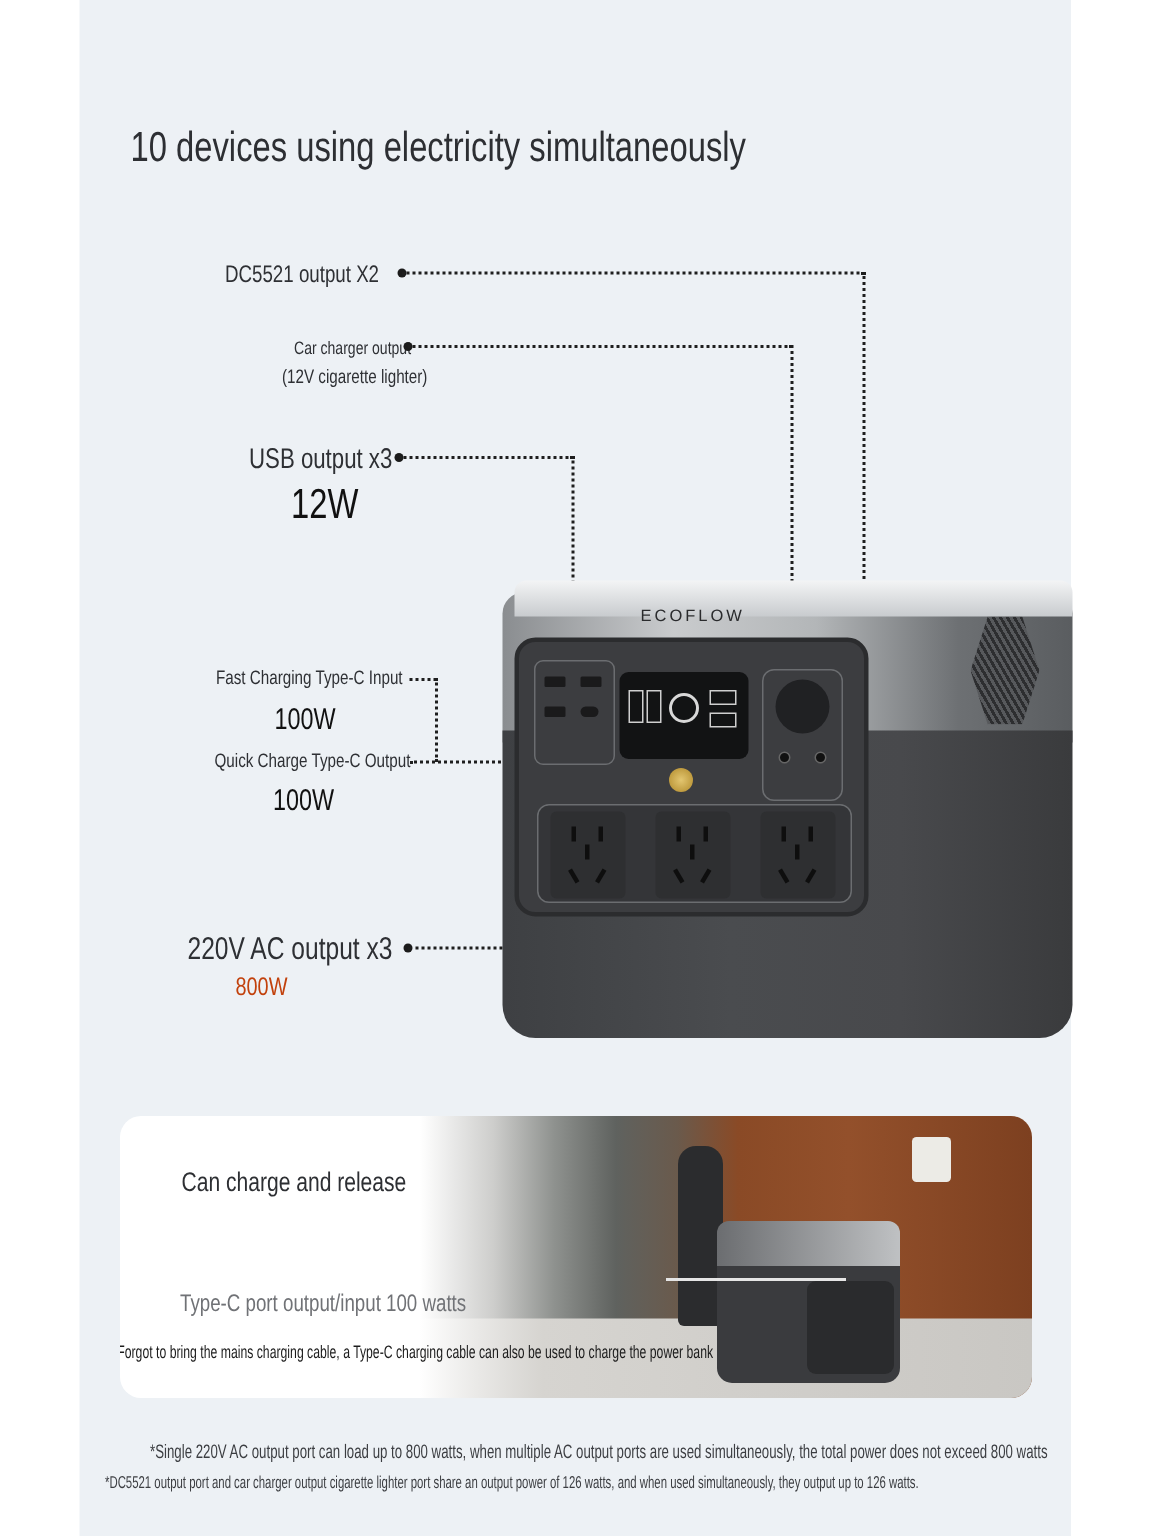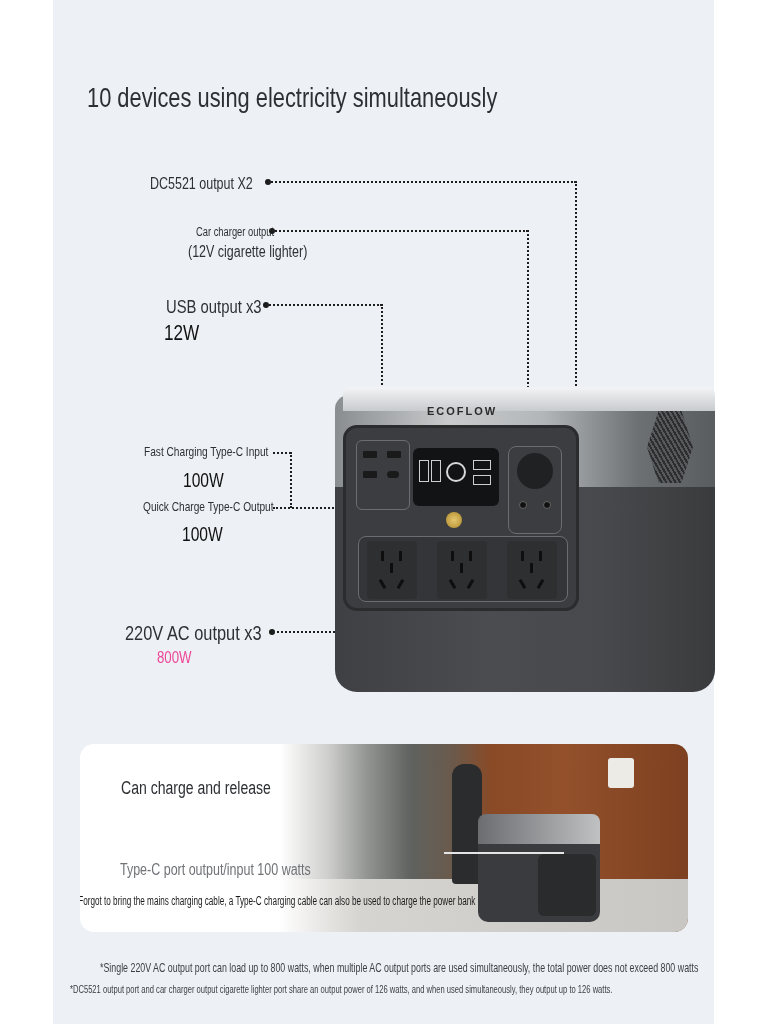--- a/index.html
+++ b/index.html
@@ -14,29 +14,29 @@
   .cond { display: inline-block; transform: scaleX(0.78); transform-origin: left center; white-space: nowrap; }
 
   .title {
     position: absolute; left: 87px; top: 82px;
     font-size: 28px; color: #2d2f33; font-weight: 400; text-align: right;
   }
 
   .label { position: absolute; color: #2e3034; white-space: nowrap; }
   .lbl-dc    { left: 150px; top: 175px; font-size: 16px; }
   .lbl-car   { left: 196px; top: 225px; font-size: 12px; }
-  .lbl-car2  { left: 188px; top: 243px; font-size: 16px; }
+  .lbl-car2  { left: 188px; top: 243px; font-size: 13px; }
   .lbl-usb   { left: 166px; top: 296px; font-size: 19px; }
-  .lbl-usbw  { left: 164px; top: 320px; font-size: 22px; color:#111;text-align:right; }
+  .lbl-usbw  { left: 194px; top: 320px; font-size: 28px; color:#111;text-align:right; }
   .lbl-fast  { left: 144px; top: 444px; font-size: 13px; }
   .lbl-fastw { left: 183px; top: 469px; font-size: 20px; color:#111; }
   .lbl-quick { left: 143px; top: 499px; font-size: 13px; }
   .lbl-quickw{ left: 182px; top: 523px; font-size: 20px; color:#111; }
   .lbl-ac    { left: 125px; top: 621px; font-size: 21px; }
-  .lbl-acw   { left: 157px; top: 648px; font-size: 17px; color:#ec4899; }
+  .lbl-acw   { left: 157px; top: 648px; font-size: 17px; color:#c2410c; }
 
   .dot { position: absolute; width: 6px; height: 6px; border-radius: 50%; background: #1b1b1b; }
   .hline { position: absolute; height: 0; border-top: 2px dotted #1e1e1e; }
   .vline { position: absolute; width: 0; border-left: 2px dotted #1e1e1e; }
 
   
   .station { position: absolute; left: 335px; top: 387px; width: 380px; height: 308px; }
   .st-top {
     position: absolute; left: 8px; top: 0; width: 372px; height: 24px;
     background: linear-gradient(180deg,#f3f4f5,#c8cbce);
@@ -45,21 +45,21 @@
   .st-upper {
     position: absolute; left: 0; top: 8px; width: 380px; height: 100px;
     background: linear-gradient(90deg,#8a8d90 0%, #c9cbcd 30%, #b3b6b8 55%, #6d7073 80%, #5a5d60 100%);
     border-radius: 14px 14px 0 0;
   }
   .st-lower {
     position: absolute; left: 0; top: 100px; width: 380px; height: 205px;
     background: linear-gradient(90deg,#3e4043 0%,#4a4c4f 40%,#48494c 70%,#3a3b3d 100%);
     border-radius: 0 0 22px 22px;
   }
-  .st-logo { position: absolute; left: 92px; top: 18px; font-size: 11px; letter-spacing: 2px; color: #2a2b2d; font-weight: 700; }
+  .st-logo { position: absolute; left: 92px; top: 18px; font-size: 11px; letter-spacing: 2px; color: #2a2b2d; font-weight: 400; }
   .st-front {
     position: absolute; left: 8px; top: 38px; width: 236px; height: 186px;
     background: #3c3d40; border: 3px solid #2b2c2e; border-radius: 14px;
   }
   .usb-box { position: absolute; left: 10px; top: 12px; width: 54px; height: 70px; border: 1px solid #6b6d70; border-radius: 6px; }
   .usb-port { position: absolute; width: 14px; height: 7px; background: #1a1a1b; border-radius: 1px; }
   .lcd { position: absolute; left: 67px; top: 20px; width: 86px; height: 58px; background: #121314; border-radius: 6px; }
   .lcd-ring { position: absolute; left: 33px; top: 14px; width: 20px; height: 20px; border: 2px solid #d8d8d8; border-radius: 50%; }
   .lcd-seg { position: absolute; border: 1.5px solid #cfcfcf; }
   .car-box { position: absolute; left: 162px; top: 18px; width: 54px; height: 88px; border: 1px solid #6b6d70; border-radius: 8px; }

